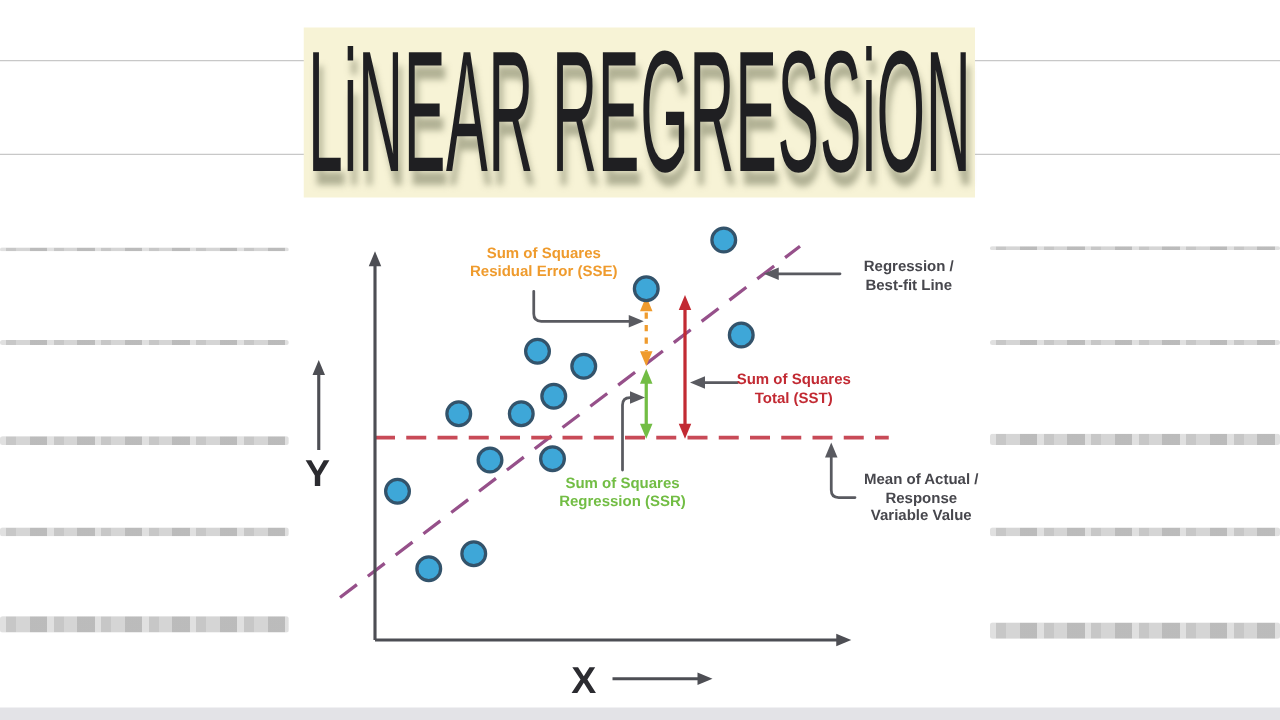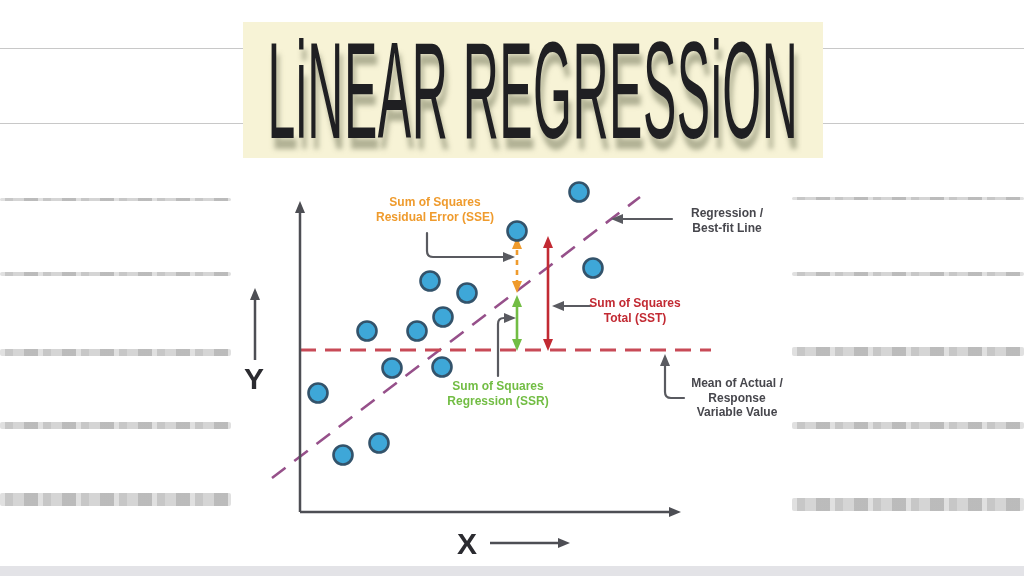--- a/index.html
+++ b/index.html
@@ -12,21 +12,21 @@
 
   
   .bar { position:absolute; background:#c7c7c7; border-radius:2px;
          background-image:repeating-linear-gradient(90deg,
             rgba(255,255,255,.45) 0 5px, rgba(0,0,0,0) 5px 13px,
             rgba(255,255,255,.25) 13px 24px, rgba(0,0,0,.06) 24px 38px); }
   .bottom-strip { position:absolute; left:0; top:566px; width:1024px; height:10px;
                   background:#e3e3e7; }
 
   
-  .banner { position:absolute; left:243px; top:22px; width:580px; height:136px;
+  .banner { position:absolute; left:243px; top:22px; width:537px; height:136px;
             background:var(--banner-bg,#f7f3d6); display:flex;
             align-items:center; justify-content:center; }
   .title-text { font-size:100px; font-weight:400; letter-spacing:1px;
                 color:var(--title-ink,#1f1f22); white-space:nowrap;
                 transform:scale(0.50,1.38); transform-origin:center;
                 text-shadow:6px 8px 6px rgba(108,112,84,.5); }
 
   
   svg.diagram { position:absolute; left:0; top:0; }
   .axis-stroke   { stroke:var(--axis,#4d4e54); stroke-width:2.5; fill:none; }

